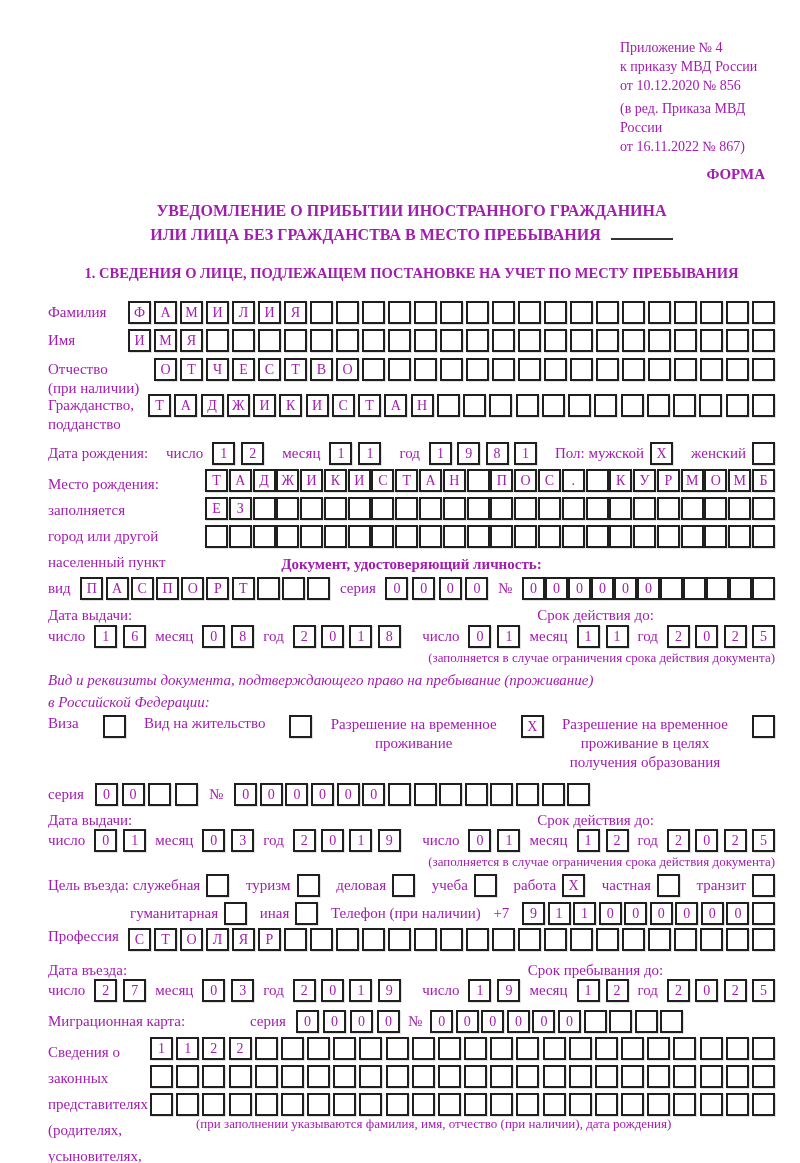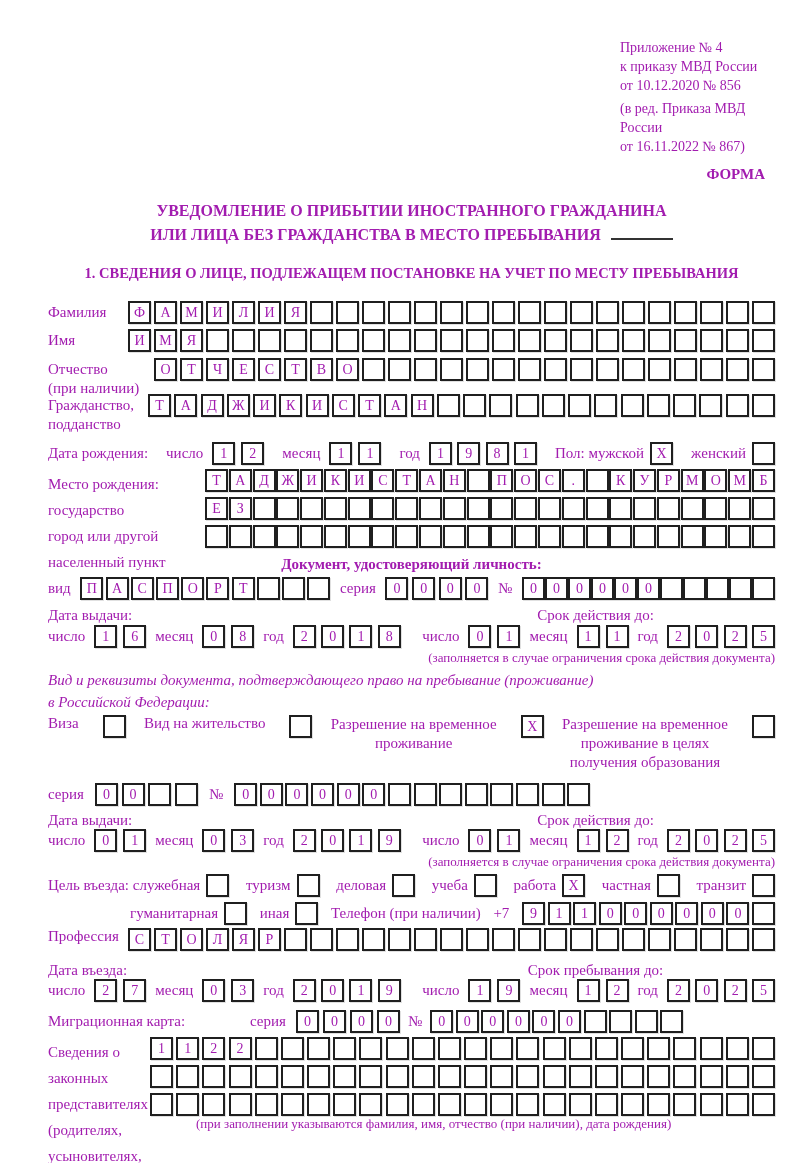--- a/index.html
+++ b/index.html
@@ -231,21 +231,21 @@
         <span>женский</span>
       <span style="display:flex;">
           <span class="cell"></span>
         </span>
       </span>
   </div>
 
   <div class="row" style="margin-top:4px;align-items:flex-start;">
     <span class="lblabs" style="line-height:26px;">
       <span>Место рождения:</span><br>
-      <span>государство</span><br>
+      <span>заполняется</span><br>
       <span>город или другой</span><br>
       <span>населенный пункт</span>
     </span>
     <div style="margin-left:157px;">
       <div class="cells" style="width:570px;">
           <span class="cell">Т</span>
           <span class="cell">А</span>
           <span class="cell">Д</span>
           <span class="cell">Ж</span>
           <span class="cell">И</span>

